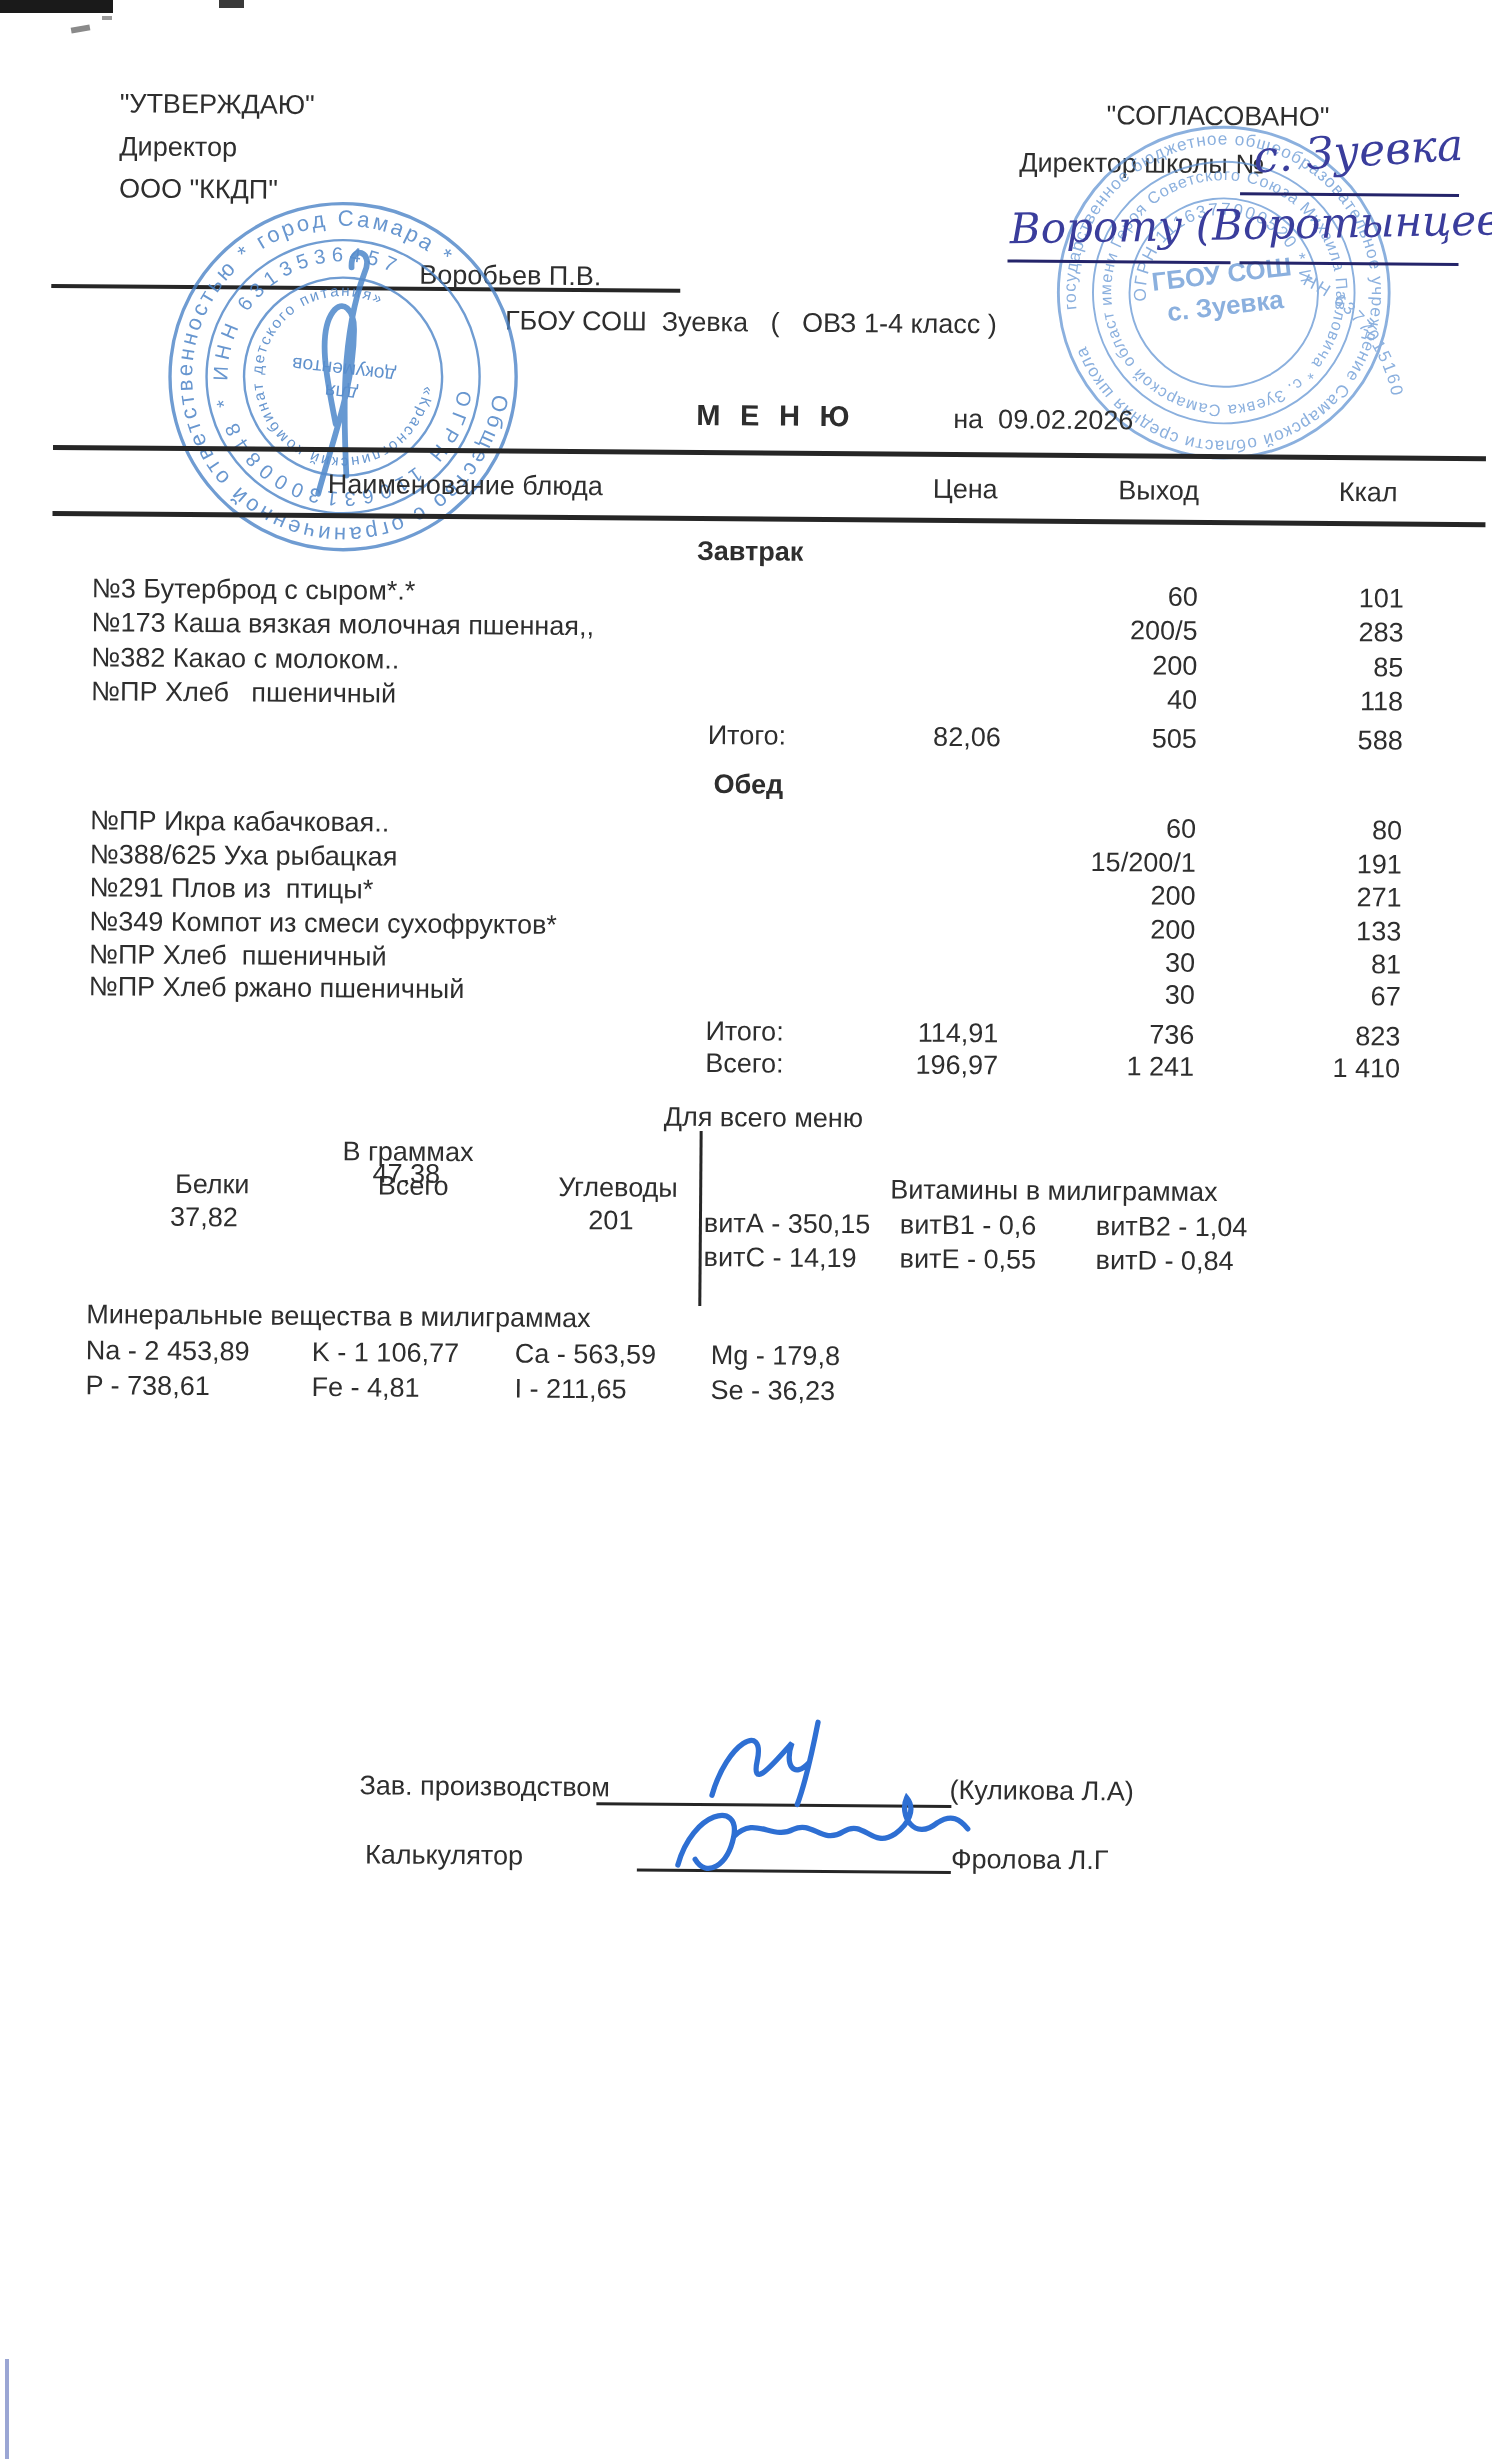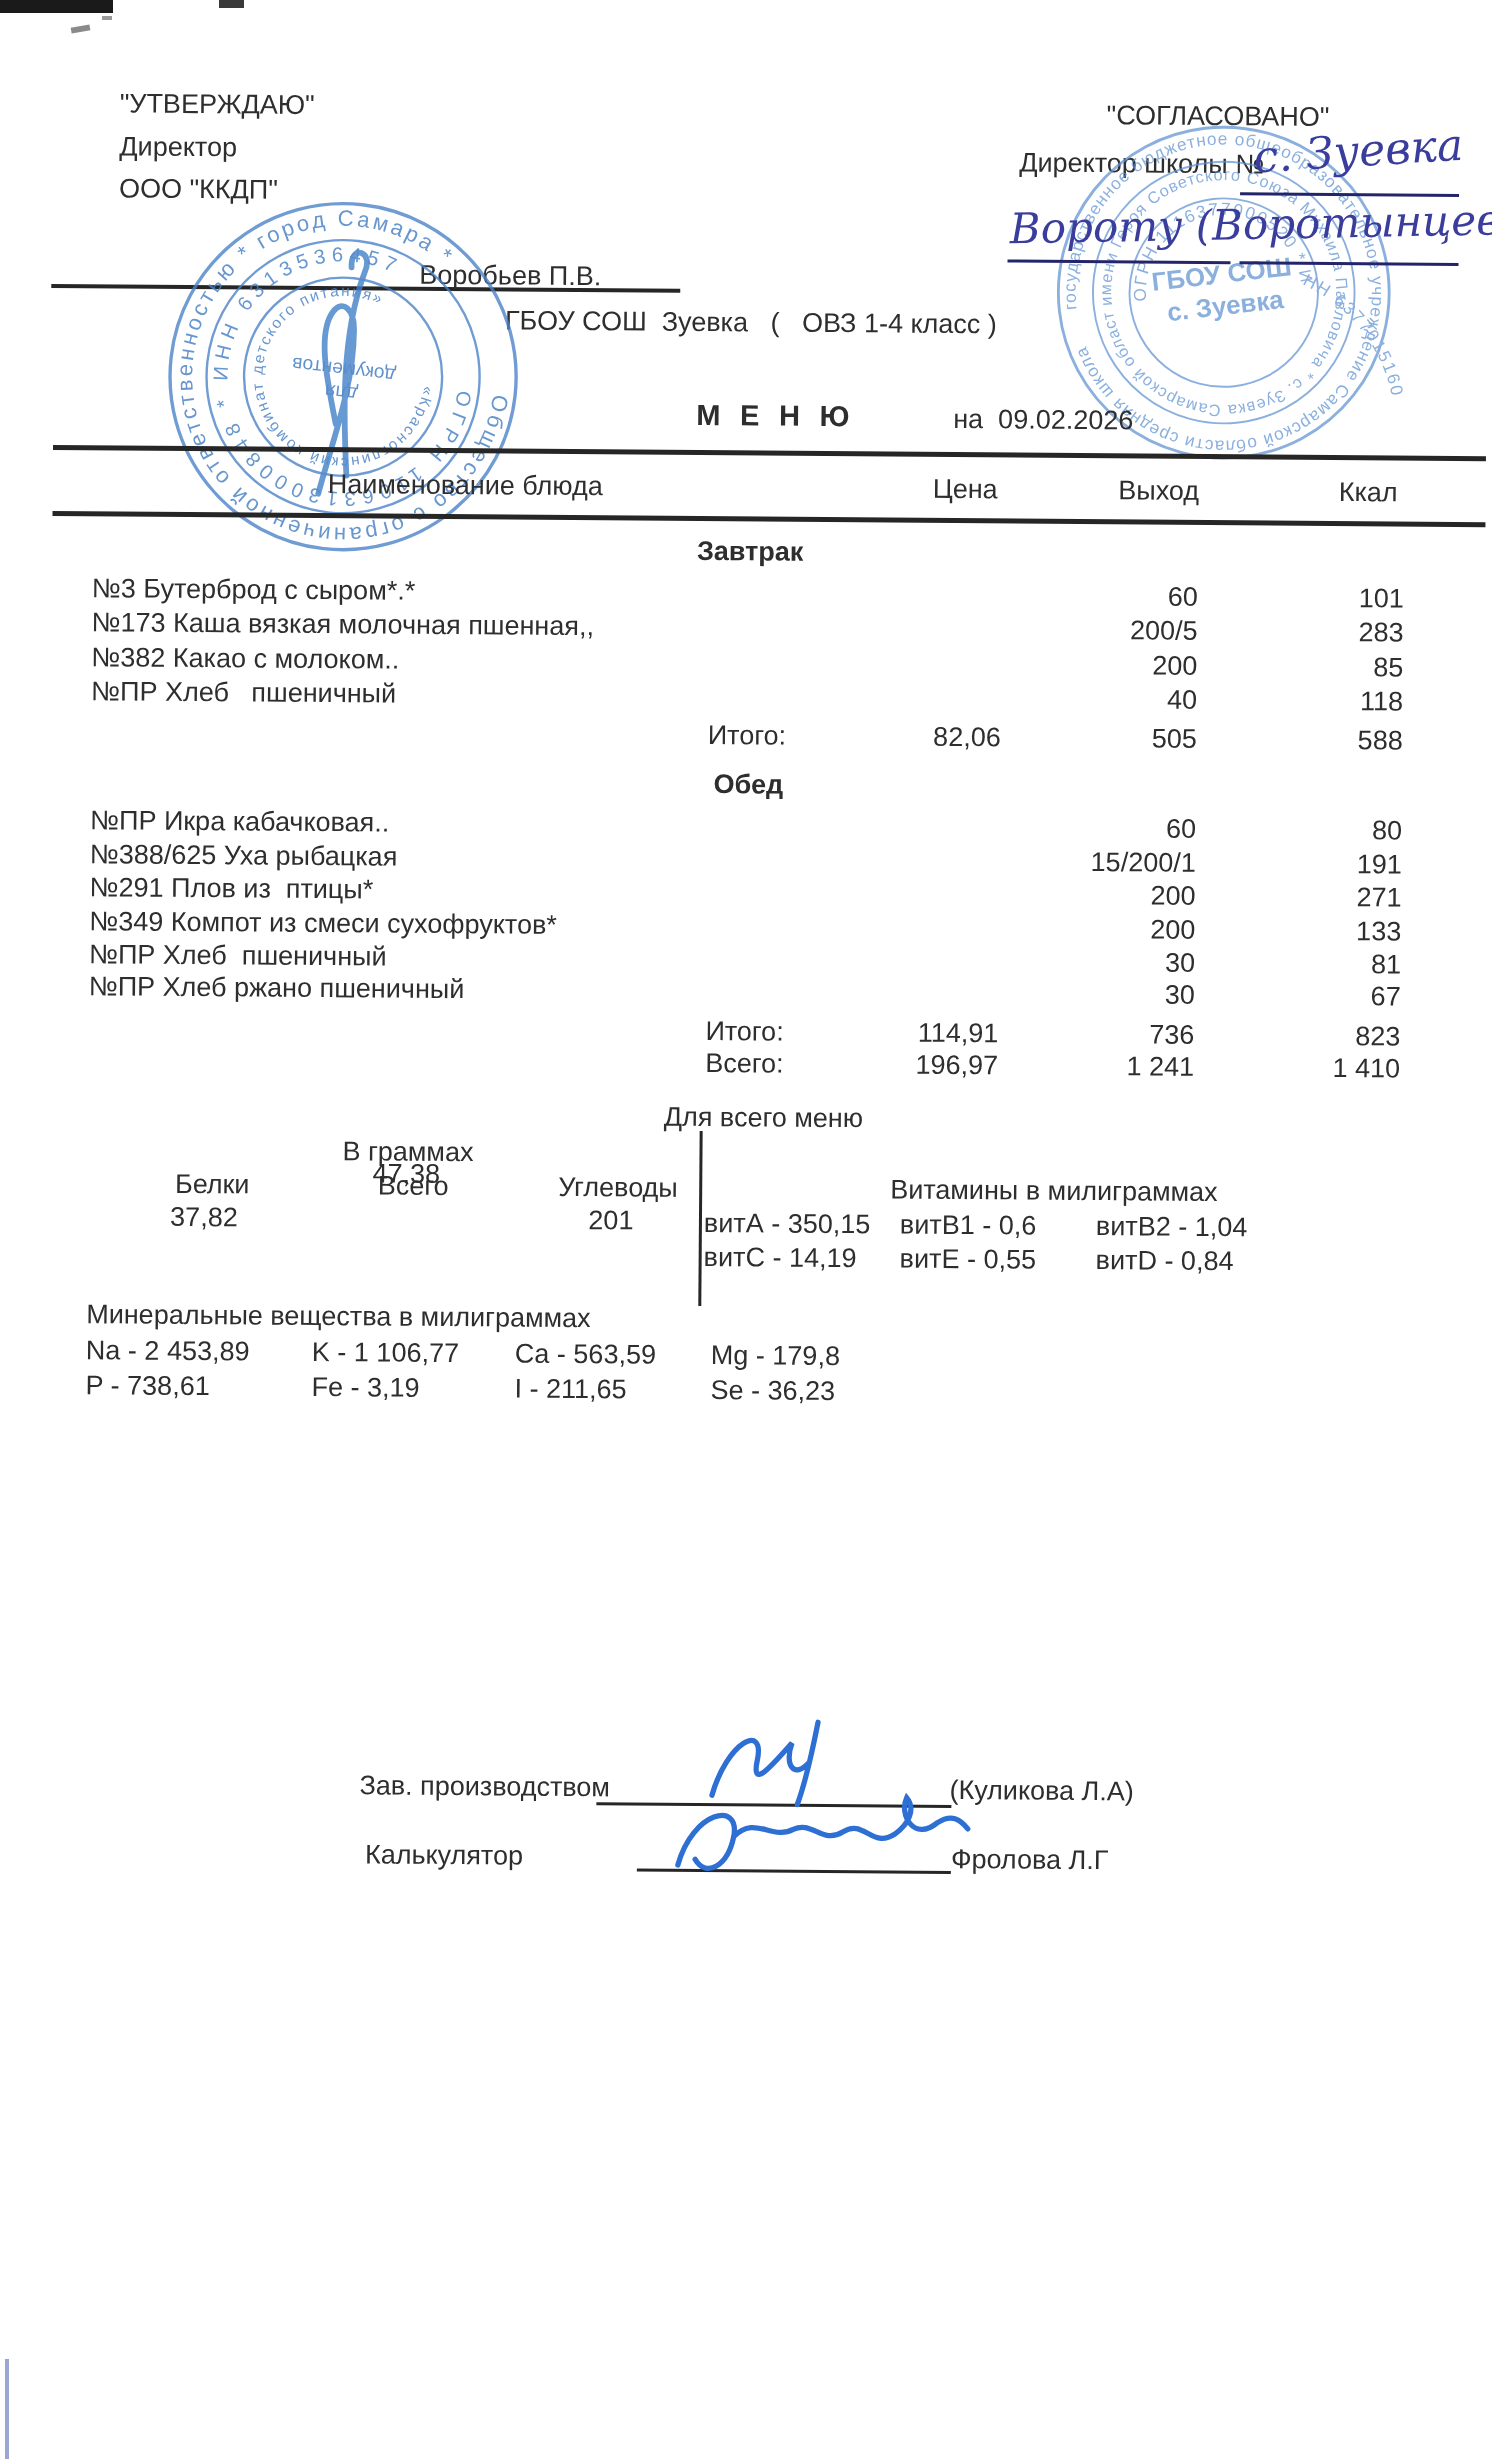--- a/index.html
+++ b/index.html
@@ -186,21 +186,21 @@
     <div class="t" style="left:713px;top:1237px;">витС - 14,19</div>
     <div class="t" style="left:909px;top:1237px;">витЕ - 0,55</div>
     <div class="t" style="left:1105px;top:1237px;">витD - 0,84</div>
 
     <div class="t" style="left:96px;top:1299px;">Минеральные вещества в милиграммах</div>
     <div class="t" style="left:96px;top:1335px;">Na - 2 453,89</div>
     <div class="t" style="left:322px;top:1335px;">K - 1 106,77</div>
     <div class="t" style="left:525px;top:1335px;">Ca - 563,59</div>
     <div class="t" style="left:721px;top:1335px;">Mg - 179,8</div>
     <div class="t" style="left:96px;top:1370px;">P - 738,61</div>
-    <div class="t" style="left:322px;top:1370px;">Fe - 3,19</div>
+    <div class="t" style="left:322px;top:1370px;">Fe - 4,81</div>
     <div class="t" style="left:525px;top:1370px;">I - 211,65</div>
     <div class="t" style="left:721px;top:1370px;">Se - 36,23</div>
 
     <div class="t" style="left:373px;top:1768px;">Зав. производством</div>
     <div class="line" style="left:610px;top:1798px;width:355px;height:2.9px;"></div>
     <div class="t" style="left:963px;top:1768px;">(Куликова Л.А)</div>
 
     <div class="t" style="left:379px;top:1837px;">Калькулятор</div>
     <div class="line" style="left:651px;top:1864px;width:314px;height:2.9px;"></div>
     <div class="t" style="left:965px;top:1837px;">Фролова Л.Г</div>

